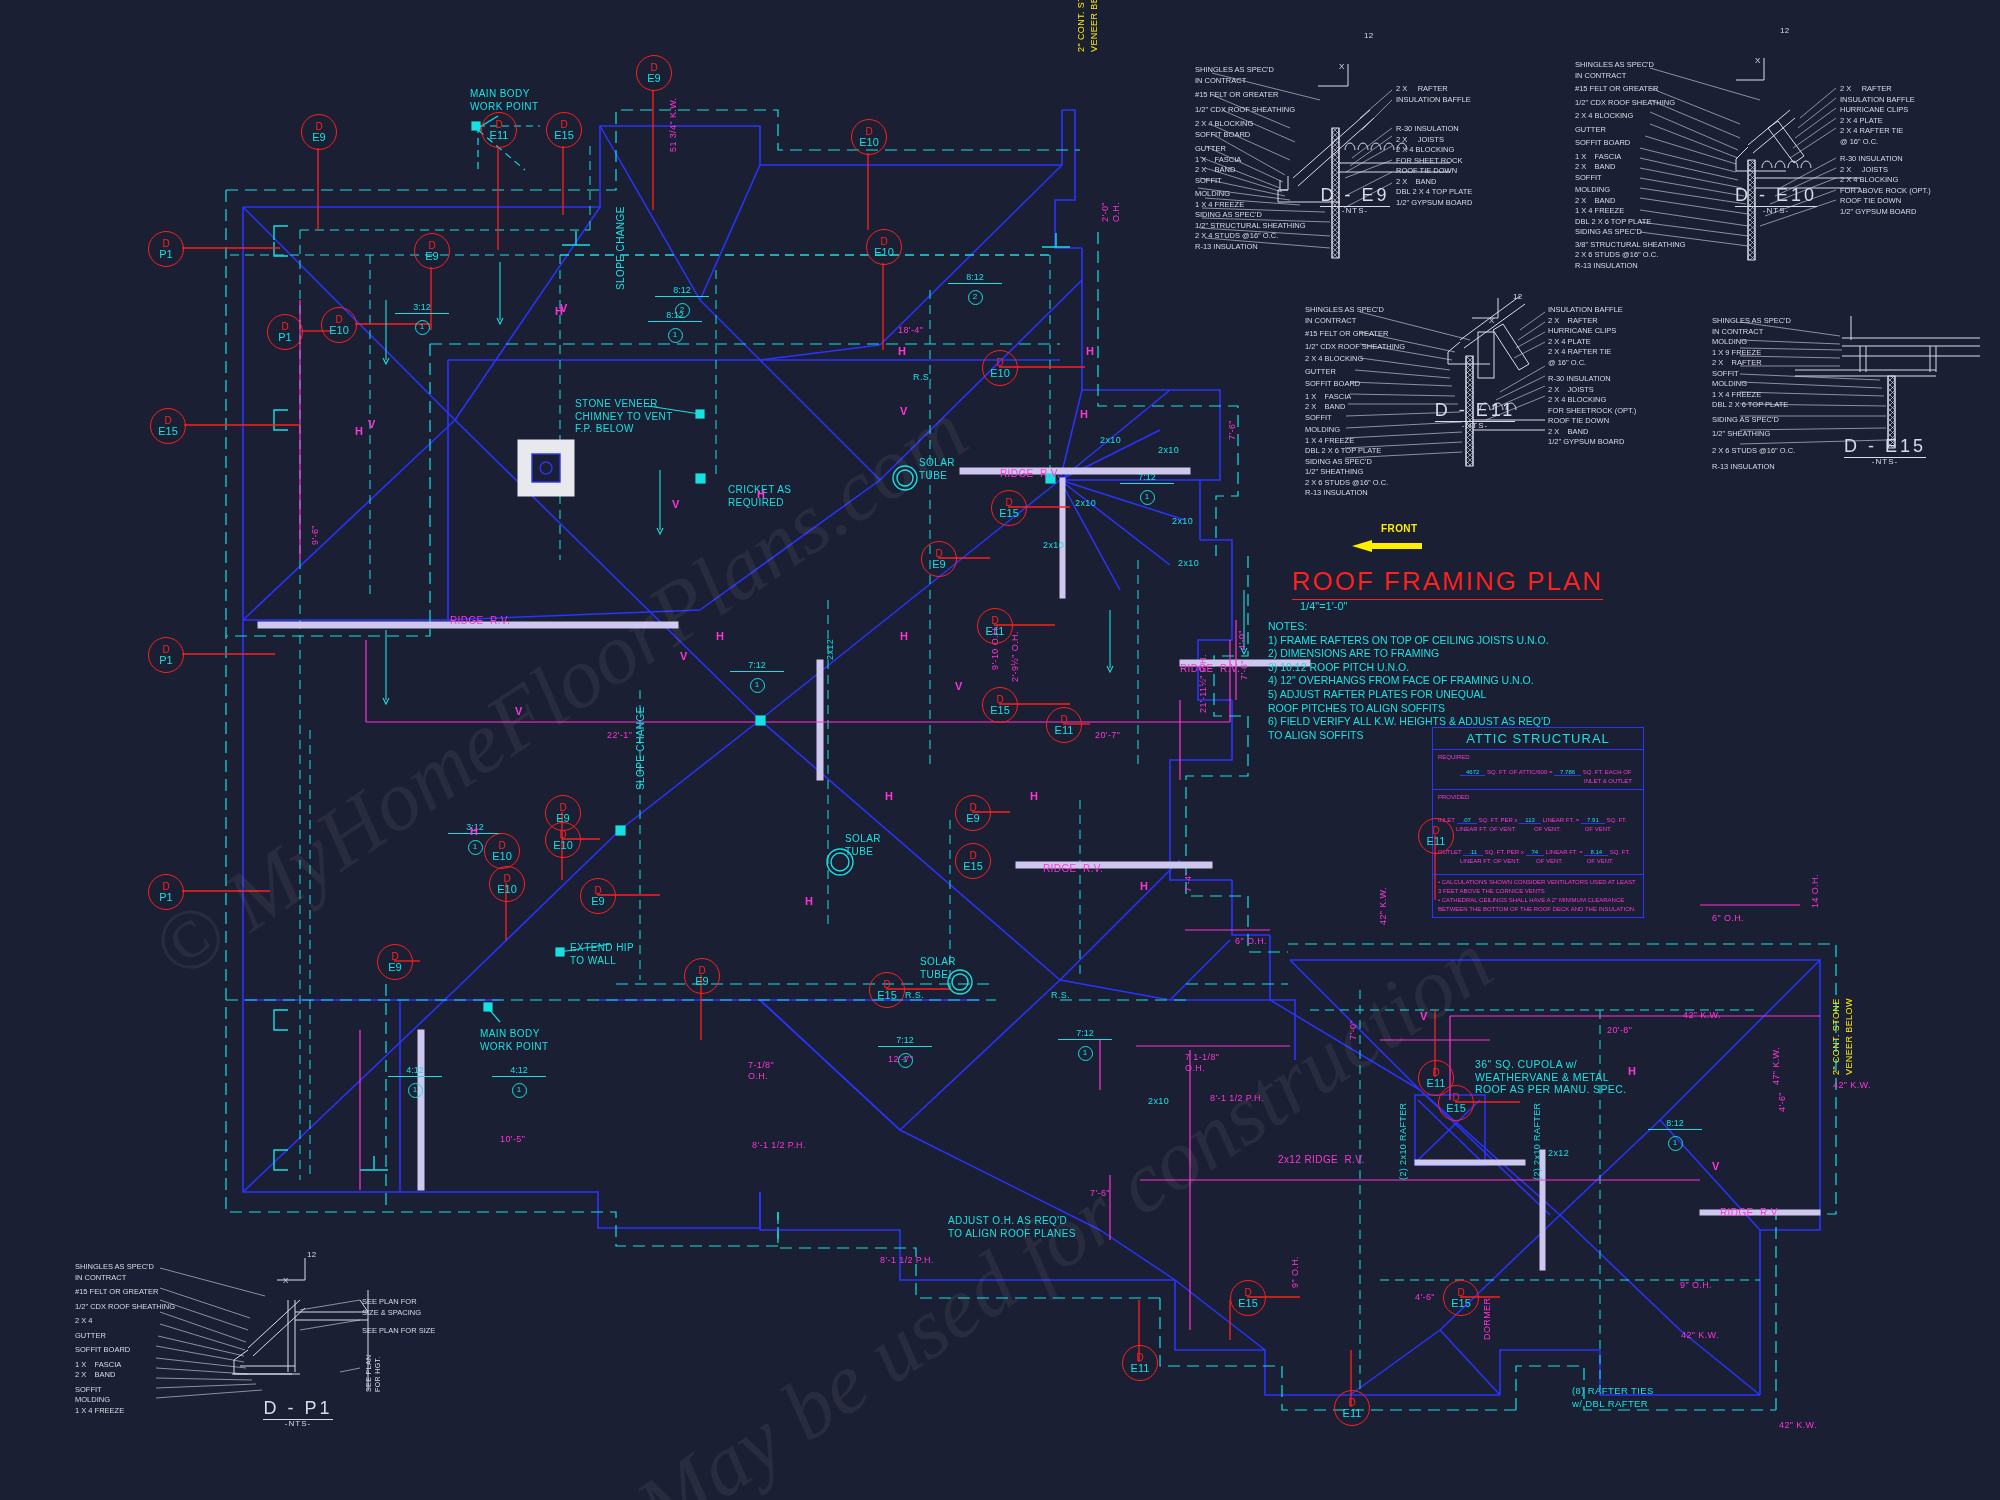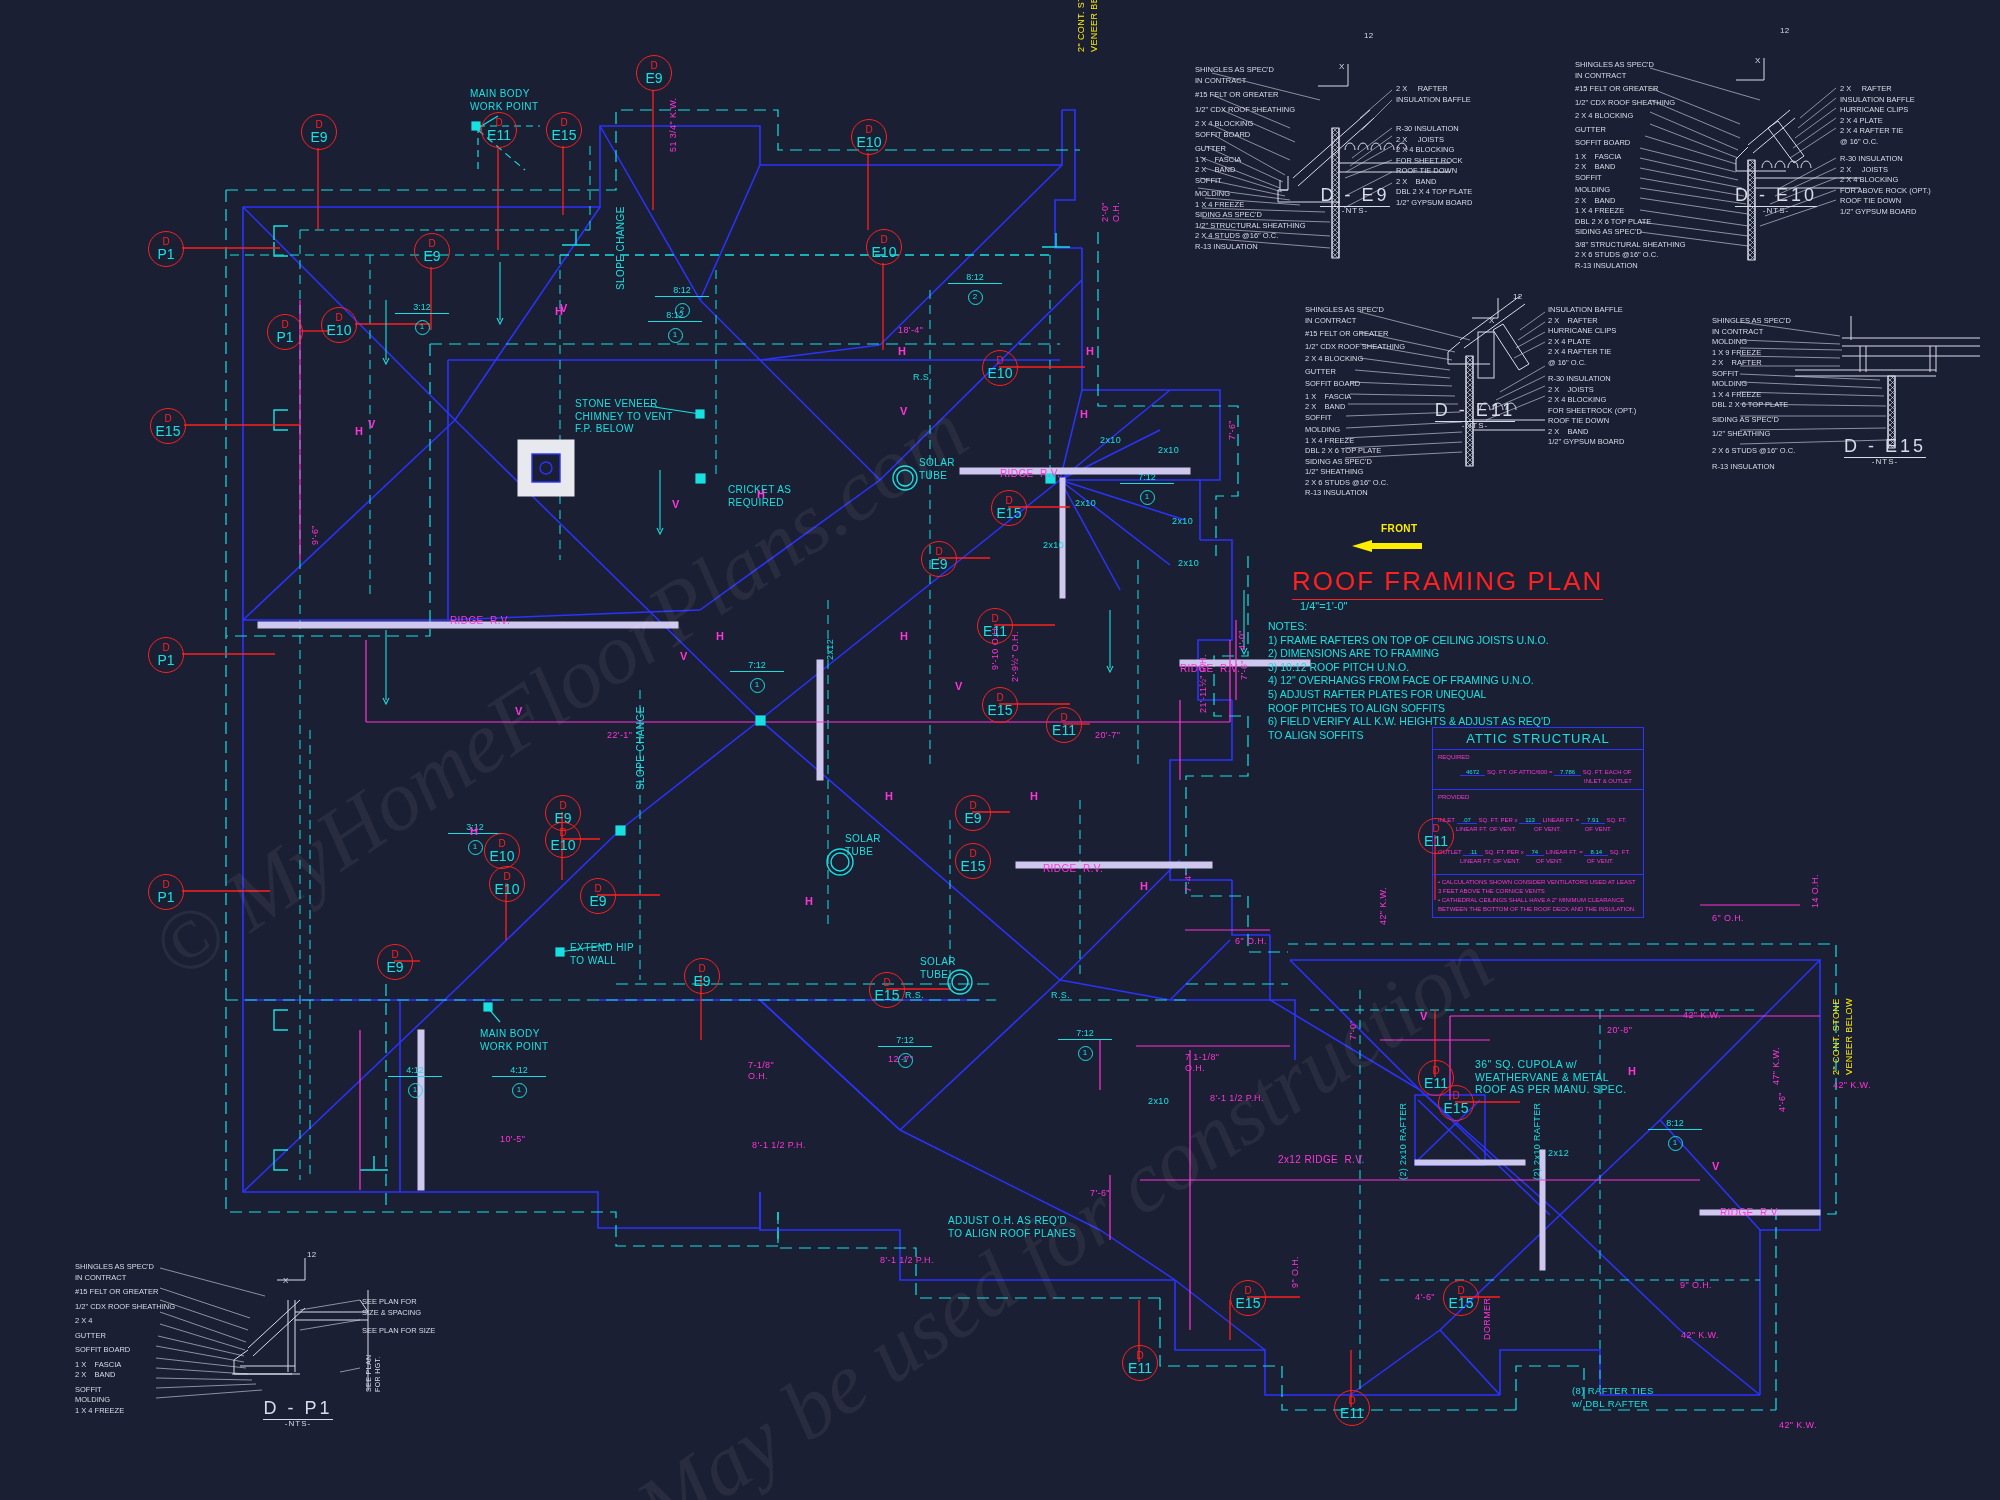--- a/index.html
+++ b/index.html
@@ -18,21 +18,21 @@
   .t11{font-size:11px;}
   .b{font-weight:bold;}
   .rot90{transform:rotate(-90deg);transform-origin:0 0;}
   .wm{position:absolute;color:#ffffff;opacity:.055;font-family:"Liberation Serif",serif;
       font-style:italic;white-space:nowrap;pointer-events:none;}
   #wm1{left:80px;top:640px;font-size:86px;transform:rotate(-34deg);}
   #wm2{left:560px;top:1185px;font-size:86px;transform:rotate(-34deg);}
   .bub{position:absolute;width:34px;height:34px;border:1.6px solid #ff2020;border-radius:50%;
        display:flex;flex-direction:column;align-items:center;justify-content:center;line-height:1;}
   .bub .d{font-size:10px;color:#ff2020;}
-  .bub .n{font-size:14px;color:#18e0e0;}
+  .bub .n{font-size:11px;color:#18e0e0;}
   .detbox{position:absolute;}
   .detname{font-size:18px;color:#d8dce8;letter-spacing:3px;border-bottom:1px solid #d8dce8;padding-bottom:1px;}
   .nts{font-size:8px;color:#d8dce8;letter-spacing:1px;}
   .leader{font-size:7.5px;color:#d8dce8;white-space:pre;line-height:10.5px;}
   #title{position:absolute;left:1292px;top:566px;}
   #title .ttxt{font-size:26px;color:#ff2020;letter-spacing:2px;border-bottom:1.4px solid #ff2020;
                padding-bottom:2px;display:inline-block;}
   #scale{position:absolute;left:1300px;top:600px;font-size:11px;color:#18e0e0;}
   #notes{position:absolute;left:1268px;top:620px;font-size:10.5px;color:#18e0e0;line-height:13.6px;}
   #notes .nh{display:block;}

